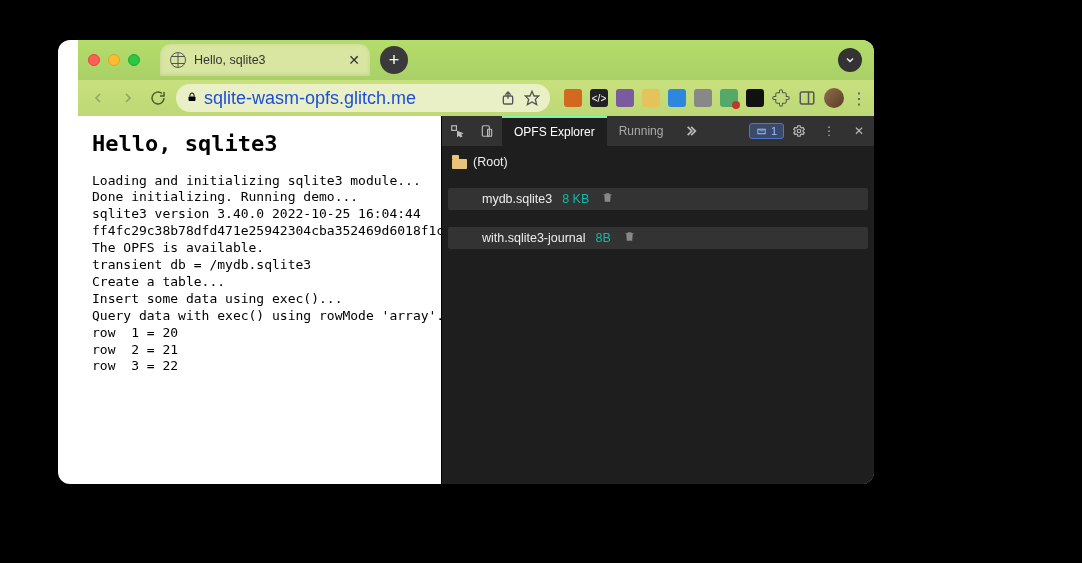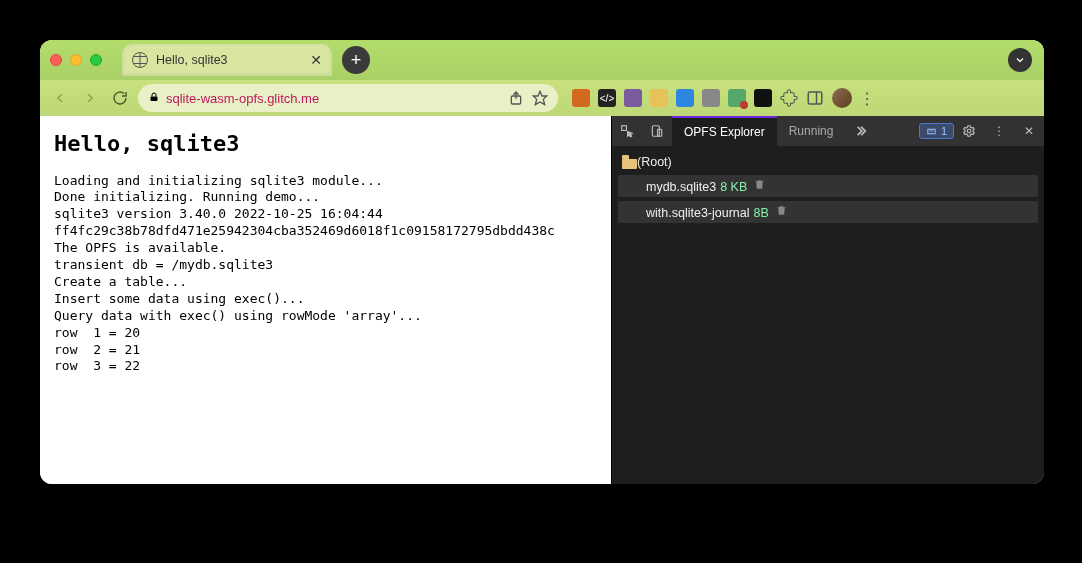--- a/index.html
+++ b/index.html
@@ -4,26 +4,27 @@
 <style>
   * { box-sizing: border-box; margin: 0; padding: 0; }
   body {
     background: #000;
     width: 1082px; height: 563px;
     font-family: -apple-system, BlinkMacSystemFont, "Segoe UI", sans-serif;
     overflow: hidden;
   }
   .browser-window {
     position: absolute;
-    left: 40px; top: 40px;
-    width: 1004px; height: 444px;
+    left: 58px; top: 40px;
+    width: 816px; height: 444px;
     background: #fff;
     border-radius: 12px;
     overflow: hidden;
     box-shadow: 0 20px 60px rgba(0,0,0,0.5);
+    padding-left: 20px;
   }
   
   .tabbar {
     height: 40px;
     background: linear-gradient(180deg, #b3dd6b 0%, #a9d066 100%);
     display: flex; align-items: center;
     padding-left: 10px;
     position: relative;
   }
   .traffic-lights { display:flex; gap:8px; margin-right:20px; }
@@ -74,21 +75,21 @@
   }
   .navbtn { width:24px;height:24px;display:flex;align-items:center;justify-content:center;color:#4a5a2a;cursor:pointer;}
   .navbtn.disabled{opacity:.4;}
   .navbtn svg{width:16px;height:16px;}
   .omnibox {
     flex:1;background:#e9f0c5;border-radius:18px;height:28px;
     display:flex;align-items:center;padding:0 10px;gap:6px;
     max-width: 420px;
   }
   .lock-icon svg{width:12px;height:12px;}
-  .url { font-size:13px;color:#be185d;flex:1; }
+  .url { font-size:18px;color:#1d4ed8;flex:1; }
   .omniright{display:flex;align-items:center;gap:8px;margin-left:auto;}
   .omniright .ic{width:16px;height:16px;display:flex;align-items:center;justify-content:center;color:#555;}
   .ext-row { display:flex;align-items:center;gap:8px;margin-left:8px; }
   .ext { width:18px;height:18px;border-radius:3px;display:flex;align-items:center;justify-content:center;font-size:10px;color:#fff;}
   .ext.e1{background:#d2691e;}
   .ext.e2{background:#222;}
   .ext.e3{background:#7a5c9e;}
   .ext.e4{background:#e6c35a;}
   .ext.e5{background:#2e86de;}
   .ext.e6{background:#888;}
@@ -121,34 +122,34 @@
     border-left:1px solid #000;
   }
   .dt-tabs {
     height:30px;background:#323232;
     display:flex;align-items:center;
     font-size:12px;
   }
   .dt-ic{width:30px;height:30px;display:flex;align-items:center;justify-content:center;color:#bbb;cursor:pointer;}
   .dt-ic svg{width:14px;height:14px;}
   .dt-tab{padding:0 12px;height:100%;display:flex;align-items:center;color:#aaa;cursor:pointer;}
-  .dt-tab.active{background:#1e1e1e;color:#fff;border-top:2px solid #6d28d9;}
+  .dt-tab.active{background:#1e1e1e;color:#fff;border-top:2px solid #86efac;}
   .dt-right{margin-left:auto;display:flex;align-items:center;}
   .errbadge{display:flex;align-items:center;gap:4px;background:#3b4a6b;border:1px solid #4f77c9;border-radius:3px;padding:1px 6px;color:#9ec1ff;font-size:11px;}
   .errbadge svg{width:11px;height:11px;}
   .dt-panel{flex:1;background:#1e1e1e;padding:6px 6px;font-size:12.5px;}
-  .tree-row{display:flex;align-items:flex-end;padding:2px 4px;border-radius:2px;}
+  .tree-row{display:flex;align-items:center;gap:6px;padding:2px 4px;border-radius:2px;}
   .tree-row.root{font-size:12.5px;}
-  .tree-row.file{background:#333;margin:4px 0;padding:3px 6px;}
+  .tree-row.file{background:#333;margin:17px 0;padding:3px 6px;}
   .tree-indent{width:22px;}
   .dir-icon{width:15px;height:15px;position:relative;}
   .dir-icon::before{content:"";position:absolute;left:0;bottom:0;width:15px;height:10px;background:#e8c47a;border-radius:1px;}
   .dir-icon::after{content:"";position:absolute;left:0;top:1px;width:7px;height:4px;background:#e8c47a;border-radius:1px 1px 0 0;}
   .file-label{color:#eee;}
-  .file-size{color:#86efac;margin-left:4px;}
+  .file-size{color:#14b8a6;margin-left:4px;}
   .trash{color:#888;margin-left:6px;cursor:pointer;}
   .trash svg{width:13px;height:13px;}
 </style>
 </head>
 <body>
 
 <div class="browser-window">
 
   <div class="tabbar">
     <div class="traffic-lights">

